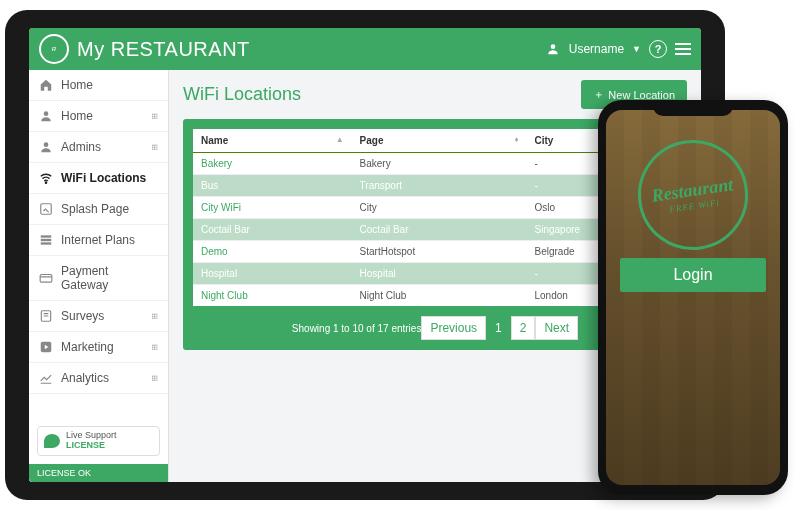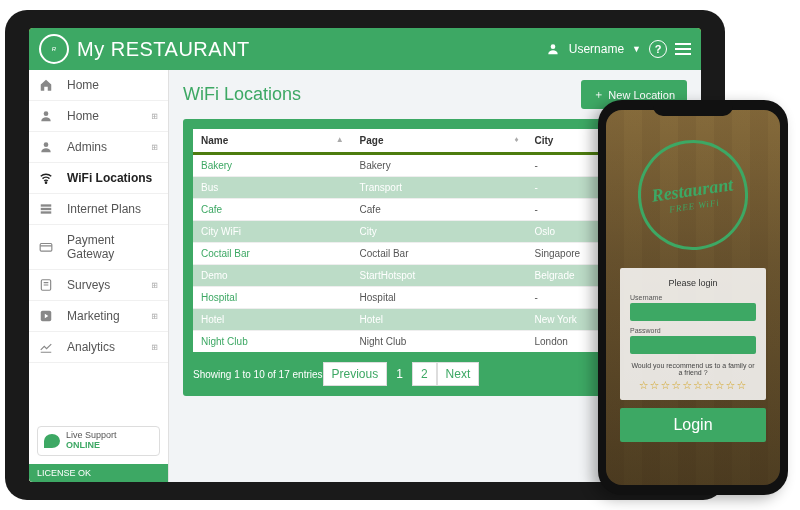--- a/index.html
+++ b/index.html
@@ -18,48 +18,48 @@
   .topbar-right { display: flex; align-items: center; gap: 8px; font-size: 12px; }
   .tb-icon { width: 16px; height: 16px; display: inline-flex; align-items: center; justify-content: center; }
   .dropdown-caret { font-size: 9px; }
   .help-circle { width: 18px; height: 18px; border-radius: 50%; border: 1.5px solid #fff; display: flex; align-items: center; justify-content: center; font-size: 11px; font-weight: bold; }
   .hamburger { display: flex; flex-direction: column; gap: 3px; }
   .hamburger span { width: 16px; height: 2px; background: #fff; }
   
   
   .main { flex: 1; display: flex; overflow: hidden; background: #f2f4f6; }
   .sidebar { width: 140px; background: #fff; border-right: 1px solid #e0e0e0; display: flex; flex-direction: column; }
-  .side-item { display: flex; align-items: center; gap: 14px; padding: 8px 10px; font-size: 12px; color: #555; cursor: pointer; border-bottom: 1px solid #f0f0f0; position: relative; }
+  .side-item { display: flex; align-items: center; gap: 8px; padding: 8px 10px; font-size: 12px; color: #555; cursor: pointer; border-bottom: 1px solid #f0f0f0; position: relative; }
   .side-item.active { font-weight: bold; color: #222; }
   .side-item .expand { margin-left: auto; font-size: 8px; color: #aaa; }
   .side-icon { width: 14px; color: #888; }
   .side-item.active .side-icon { color: #222; }
   .side-spacer { flex: 1; }
   .live-support { margin: 8px; border: 1px solid #ddd; border-radius: 4px; padding: 4px 6px; display: flex; align-items: center; gap: 6px; font-size: 9px; color: #555; }
   .live-support .bubble { width: 16px; height: 14px; background: #3da864; border-radius: 50% 50% 50% 0; }
   .live-support .ls-txt { line-height: 1.1; }
   .live-support .ls-txt .on { color: #3da864; font-weight: bold; }
   .license { background: #3da864; color: #fff; font-size: 9px; padding: 4px 8px; }
   
   
   .content { flex: 1; padding: 10px 14px; overflow: hidden; }
   .content-head { display: flex; align-items: center; justify-content: space-between; margin-bottom: 10px; }
   .page-title { color: #3da864; font-size: 18px; font-weight: 500; }
   .new-btn { background: #3da864; color: #fff; border: none; padding: 7px 12px; font-size: 11px; border-radius: 3px; cursor: pointer; display: flex; align-items: center; gap: 4px; }
   
   .panel { background: #3da864; padding: 10px; border-radius: 3px; }
   .table { width: 100%; border-collapse: collapse; background: #fff; font-size: 10px; }
-  .table th { text-align: left; padding: 6px 8px; background: #fff; color: #333; font-weight: bold; border-bottom: 3px solid #4d7c0f; position: relative; }
+  .table th { text-align: left; padding: 6px 8px; background: #fff; color: #333; font-weight: bold; border-bottom: 1px solid #4d7c0f; position: relative; }
   .table th .sort { float: right; color: #aaa; font-size: 8px; }
   .table td { padding: 5px 8px; border-top: 1px solid #eee; color: #555; }
   .table tr:nth-child(even) td { background: #bcdcc7; color: #fff; }
   .table tr:nth-child(even) td.name-cell { color: #fff; }
   .table td.name-cell { color: #3da864; }
   
-  .table-footer { display: flex; align-items: center; justify-content: flex-start; margin-top: 10px; color: #fff; font-size: 10px; }
+  .table-footer { display: flex; align-items: center; justify-content: center; margin-top: 10px; color: #fff; font-size: 10px; }
   .pager { display: flex; gap: 0; }
   .pager button { background: #fff; border: 1px solid #ddd; padding: 4px 8px; font-size: 12px; color: #3da864; cursor: pointer; }
   .pager button.active { background: #3da864; color: #fff; border-color: #3da864; }
   
   
   .phone { position: absolute; right: 12px; top: 100px; width: 190px; height: 395px; background: #111; border-radius: 24px; padding: 10px 8px; box-shadow: -6px 4px 14px rgba(0,0,0,.3); }
   .phone-notch { position: absolute; top: 0; left: 50%; transform: translateX(-50%); width: 80px; height: 16px; background: #111; border-radius: 0 0 10px 10px; z-index: 2; }
   .phone-screen { width: 100%; height: 100%; border-radius: 16px; overflow: hidden; position: relative; background: linear-gradient(180deg, #8b6f3e 0%, #6b5530 40%, #4a3a20 100%); }
   .phone-bg-overlay { position: absolute; inset: 0; background: repeating-linear-gradient(90deg, rgba(80,60,30,.2) 0 18px, rgba(100,80,40,.15) 18px 36px); }
   .phone-content { position: relative; z-index: 1; height: 100%; display: flex; flex-direction: column; align-items: center; padding: 20px 14px 12px; }
@@ -142,20 +142,29 @@
                 <path d="M3 9a14 14 0 0118 0"></path>
                 <path d="M6 13a9 9 0 0112 0"></path>
                 <path d="M9 17a4 4 0 016 0"></path>
                 <circle cx="12" cy="20" r="1" fill="currentColor"></circle>
               </svg>
             </span>
           <span>WiFi Locations</span>
         </div>
         <div class="side-item">
           <span class="side-icon">
+              <svg width="14" height="14" viewBox="0 0 24 24" fill="none" stroke="currentColor" stroke-width="2">
+                <rect x="3" y="3" width="18" height="18" rx="2"></rect>
+                <path d="M8 15l3-3 5 5" stroke-linecap="round"></path>
+              </svg>
+            </span>
+          <span>Splash Page</span>
+        </div>
+        <div class="side-item">
+          <span class="side-icon">
               <svg width="14" height="14" viewBox="0 0 24 24" fill="currentColor">
                 <rect x="3" y="4" width="18" height="4"></rect>
                 <rect x="3" y="10" width="18" height="4"></rect>
                 <rect x="3" y="16" width="18" height="4"></rect>
               </svg>
             </span>
           <span>Internet Plans</span>
         </div>
         <div class="side-item">
           <span class="side-icon">
@@ -195,21 +204,21 @@
               </svg>
             </span>
           <span>Analytics</span>
           <span class="expand">⊞</span>
         </div>
         <div class="side-spacer"></div>
         <div class="live-support">
           <div class="bubble"></div>
           <div class="ls-txt">
             <div>Live Support</div>
-            <div class="on">ONLINE</div>
+            <div class="on">LICENSE</div>
           </div>
         </div>
         <div class="license">LICENSE OK</div>
       </div>
 
       <div class="content">
         <div class="content-head">
           <div class="page-title">WiFi Locations</div>
           <button class="new-btn">
             <span>＋</span>
@@ -230,48 +239,38 @@
                   <td class="name-cell">Bakery</td>
                   <td>Bakery</td>
                   <td>-</td>
                 </tr>
               <tr>
                   <td class="name-cell">Bus</td>
                   <td>Transport</td>
                   <td>-</td>
                 </tr>
               <tr>
-                  <td class="name-cell">Cafe</td>
-                  <td>Cafe</td>
-                  <td>-</td>
-                </tr>
-              <tr>
                   <td class="name-cell">City WiFi</td>
                   <td>City</td>
                   <td>Oslo</td>
                 </tr>
               <tr>
                   <td class="name-cell">Coctail Bar</td>
                   <td>Coctail Bar</td>
                   <td>Singapore</td>
                 </tr>
               <tr>
                   <td class="name-cell">Demo</td>
                   <td>StartHotspot</td>
                   <td>Belgrade</td>
                 </tr>
               <tr>
                   <td class="name-cell">Hospital</td>
                   <td>Hospital</td>
                   <td>-</td>
-                </tr>
-              <tr>
-                  <td class="name-cell">Hotel</td>
-                  <td>Hotel</td>
-                  <td>New York</td>
                 </tr>
               <tr>
                   <td class="name-cell">Night Club</td>
                   <td>Night Club</td>
                   <td>London</td>
                 </tr>
             </tbody>
           </table>
           <div class="table-footer">
             <div>Showing 1 to 10 of 17 entries</div>
@@ -290,25 +289,16 @@
 
 <div class="phone">
   <div class="phone-notch"></div>
   <div class="phone-screen">
     <div class="phone-bg-overlay"></div>
     <div class="phone-content">
       <div class="phone-logo">
         <div class="r1">Restaurant</div>
         <div class="r2">FREE WiFi</div>
       </div>
-      <div class="phone-card">
-        <div style="margin-bottom:6px;">Please login</div>
-        <div class="plabel">Username</div>
-        <input class="phone-input" style="">
-        <div class="plabel">Password</div>
-        <input class="phone-input" type="password" style="">
-        <div class="recommend">Would you recommend us to a family or a friend ?</div>
-        <div class="stars">☆☆☆☆☆☆☆☆☆☆</div>
-      </div>
       <button class="phone-login">Login</button>
     </div>
   </div>
 </div>
 
 </body></html>

